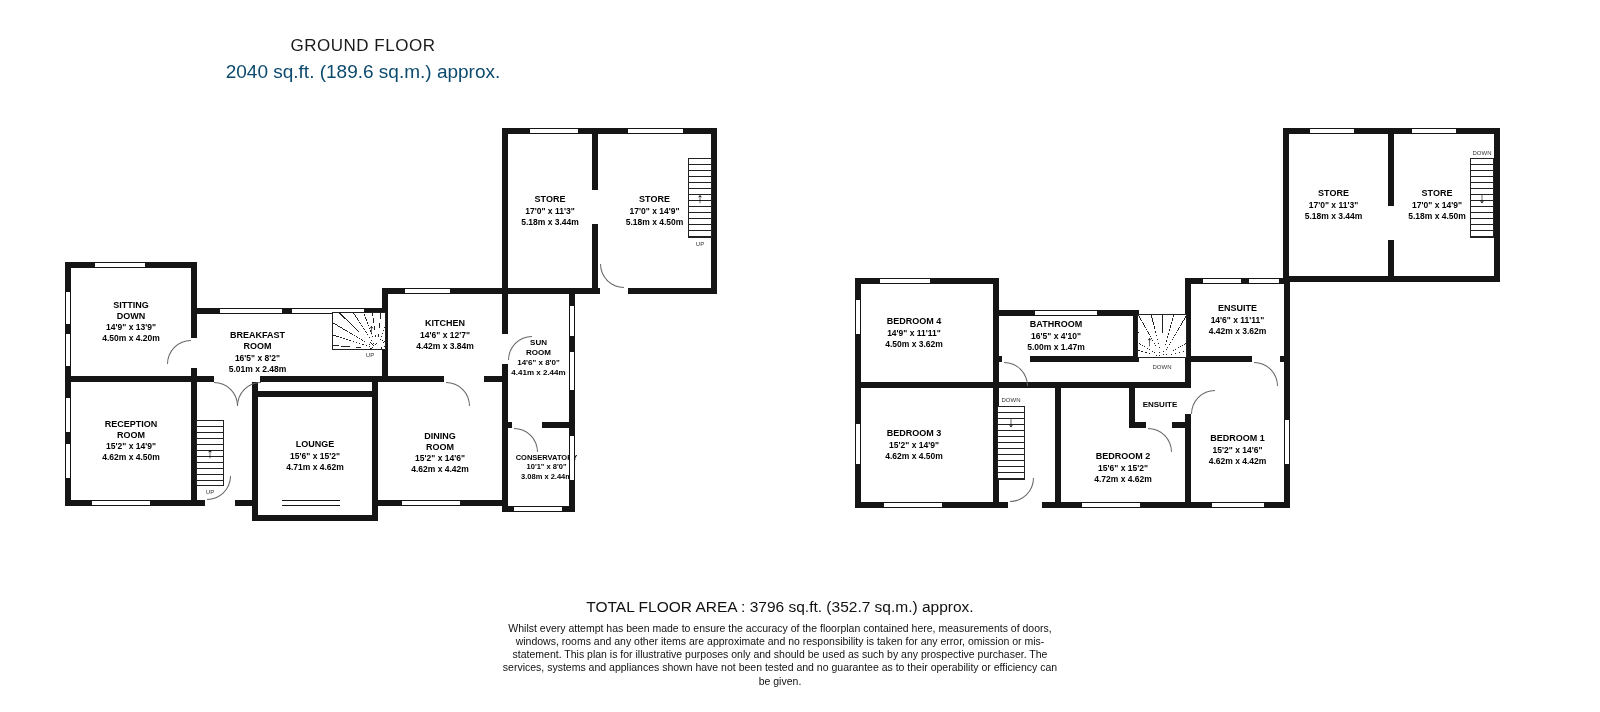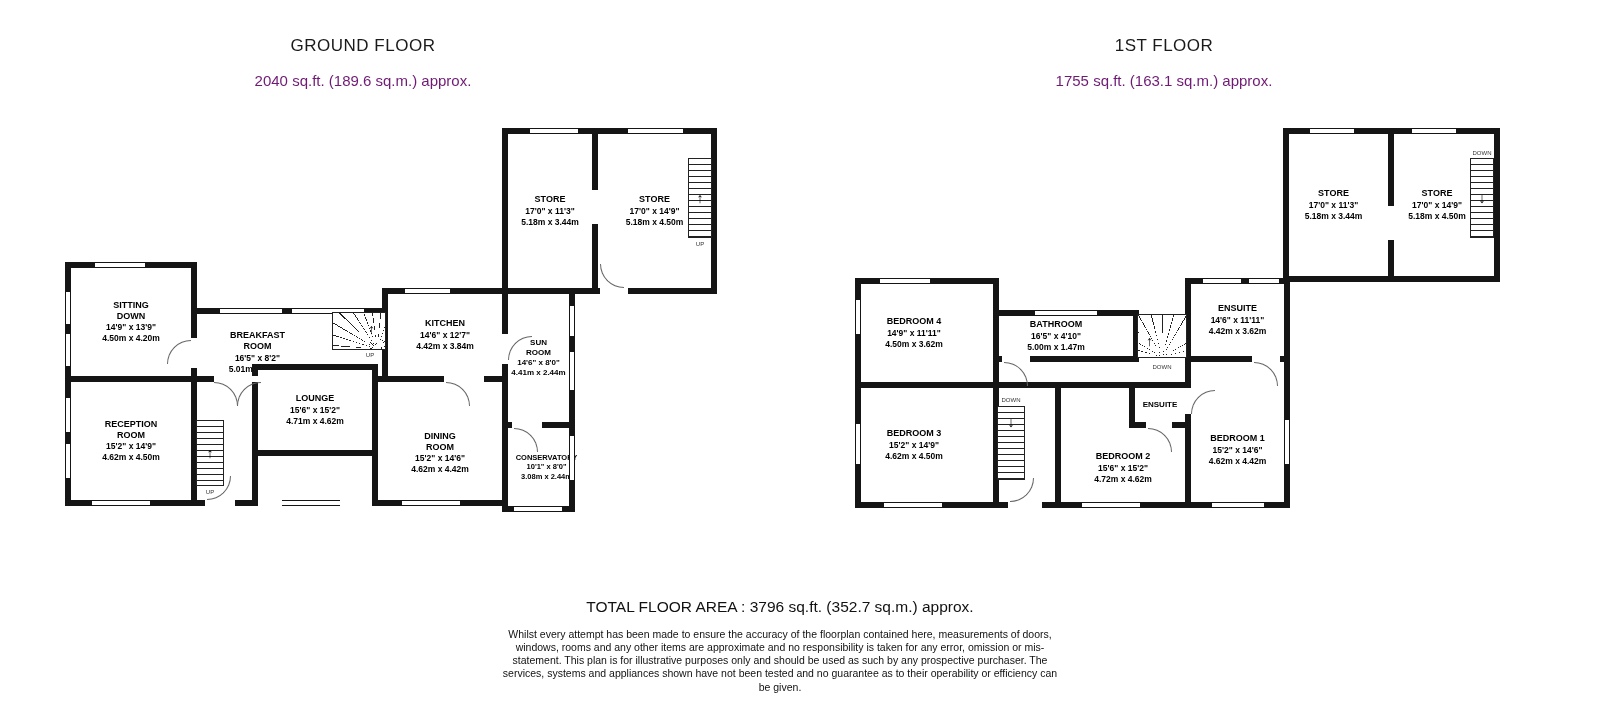--- a/index.html
+++ b/index.html
@@ -2,21 +2,21 @@
 <html><head>
 <meta charset="utf-8">
 <style>
   html,body{margin:0;padding:0;background:#fff;}
   .page{position:relative;width:1600px;height:712px;background:#fff;overflow:hidden;
         font-family:"Liberation Sans", sans-serif;color:#111;}
 
   
   .floor-title{position:absolute;text-align:center;width:520px;z-index:5;}
   .floor-title .t1{font-size:17px;letter-spacing:.5px;color:#1a1a1a;}
-  .floor-title .t2{font-size:15px;color:#701a75;margin-top:16px;}
+  .floor-title .t2{font-size:19px;color:#0c4a6e;margin-top:5px;}
   #t-gf{left:103px;top:36px;}
   #t-ff{left:904px;top:36px;}
 
   
   .room{position:absolute;box-sizing:border-box;border:6px solid #151515;background:#fff;
         display:flex;flex-direction:column;align-items:center;justify-content:center;z-index:1;}
   .lbl{text-align:center;}
   .rname{font-size:9px;font-weight:bold;line-height:1.25;white-space:pre-line;color:#000;}
   .rdim{font-size:8.5px;font-weight:bold;line-height:1.3;color:#000;}
 
@@ -24,21 +24,21 @@
   .r-store1{left:502px;top:128px;width:96px;height:166px;}
   .r-store2{left:592px;top:128px;width:125px;height:166px;}
   .r-sitting{left:65px;top:262px;width:132px;height:120px;}
   .r-breakfast{left:191px;top:308px;width:197px;height:74px;}
   .r-breakfast .lbl{padding-right:64px;margin-top:15px;}
   .r-kitchen{left:382px;top:288px;width:126px;height:94px;}
   .r-sunroom{left:502px;top:288px;width:73px;height:140px;}
   .r-sunroom .rname,.r-sunroom .rdim{font-size:8px;}
   .r-reception{left:65px;top:376px;width:132px;height:130px;}
   .r-hall{left:191px;top:376px;width:67px;height:130px;}
-  .r-lounge{left:252px;top:364px;width:126px;height:92px;align-items:center;}
+  .r-lounge{left:252px;top:391px;width:126px;height:130px;align-items:center;}
   .r-dining{left:372px;top:376px;width:136px;height:130px;padding-top:24px;}
   .r-conservatory{left:502px;top:422px;width:73px;height:90px;padding-left:16px;}
   .r-conservatory .rname,.r-conservatory .rdim{font-size:7.5px;}
 
   
   .r-store1f{left:1283px;top:128px;width:111px;height:154px;}
   .r-store1f .lbl{padding-right:10px;}
   .r-store2f{left:1388px;top:128px;width:112px;height:154px;}
   .r-store2f .lbl{padding-right:14px;}
   .r-bed4{left:855px;top:278px;width:144px;height:110px;}
@@ -85,35 +85,31 @@
   .s-store-gf{left:688px;top:158px;width:24px;height:80px;}
   .s-hall-gf{left:196px;top:420px;width:28px;height:66px;}
   .s-winder-gf{left:332px;top:312px;width:54px;height:38px;}
   .s-store-ff{left:1470px;top:158px;width:24px;height:80px;}
   .s-hall-ff{left:997px;top:406px;width:28px;height:74px;}
   .s-winder-ff{left:1137px;top:314px;width:50px;height:44px;}
 
   
   .footer{position:absolute;left:400px;top:598px;width:760px;text-align:center;z-index:5;}
   .footer .total{font-size:15.5px;color:#111;}
-  .footer .disclaimer{font-size:10.5px;line-height:1.25;color:#111;width:560px;margin:12px auto 0;}
+  .footer .disclaimer{font-size:10.5px;line-height:1.25;color:#111;width:560px;margin:6px auto 0;}
   .footer .credit{font-size:10.5px;color:#111;margin-top:1px;}
 </style>
 </head>
 <body>
 
 <div class="page">
 
   <div class="floor-title" id="t-gf">
     <div class="t1">GROUND FLOOR</div>
     <div class="t2">2040 sq.ft. (189.6 sq.m.) approx.</div>
-  </div>
-  <div class="floor-title" id="t-ff">
-    <div class="t1">1ST FLOOR</div>
-    <div class="t2">1755 sq.ft. (163.1 sq.m.) approx.</div>
   </div>
 
   <div class="room r-store1">
     <div class="lbl">
       <div class="rname">STORE</div>
       <div class="rdim">17'0" x 11'3"</div>
       <div class="rdim">5.18m x 3.44m</div>
     </div>
   </div>
   <div class="room r-store2">

